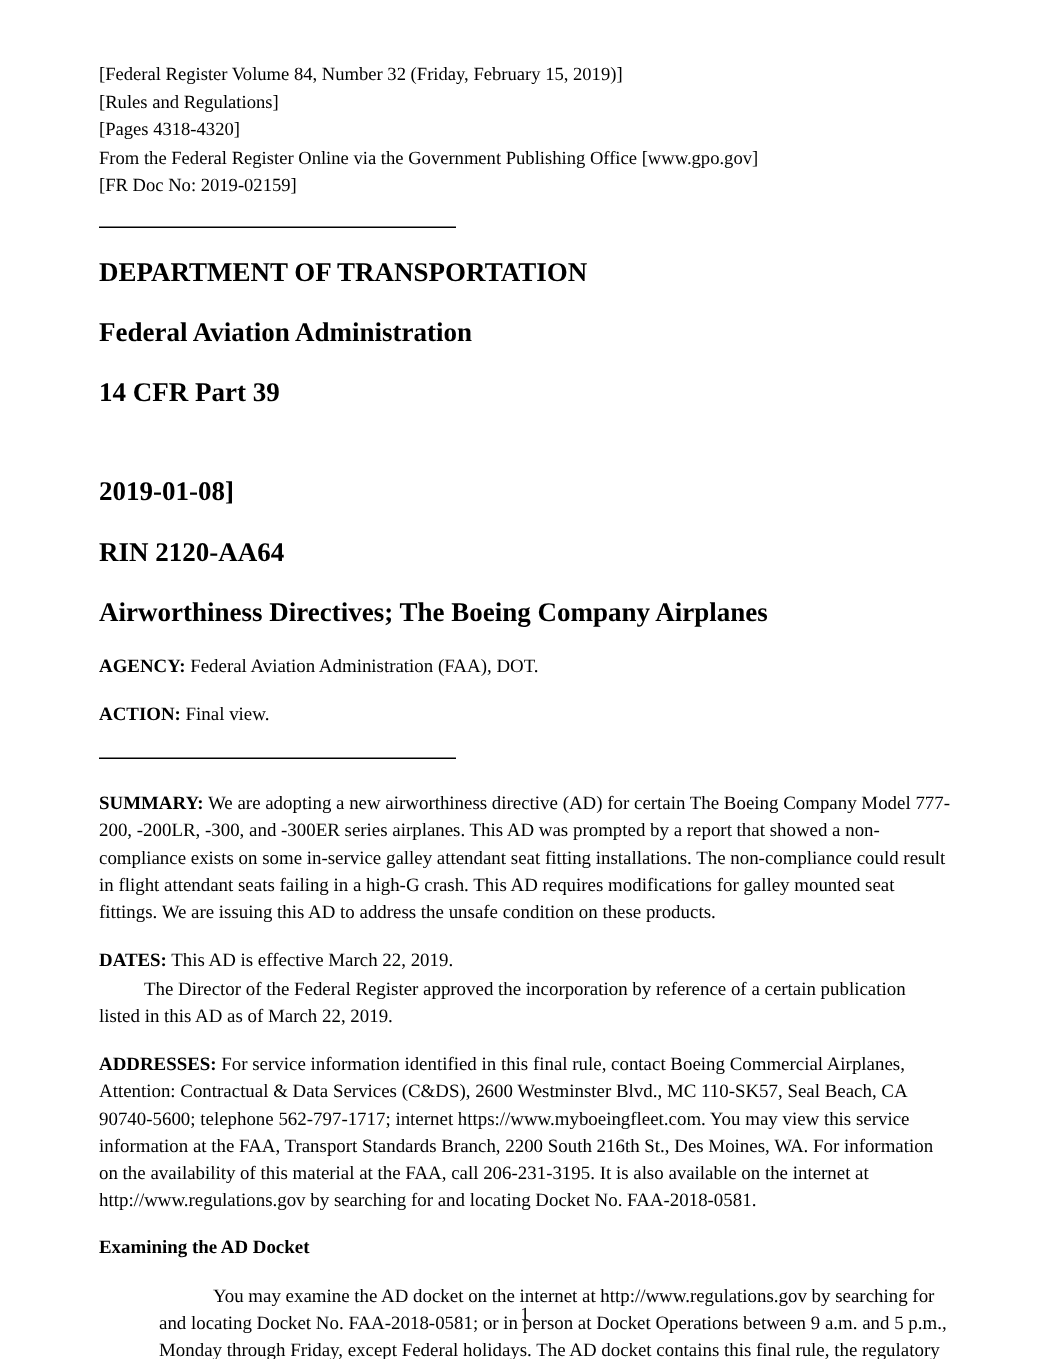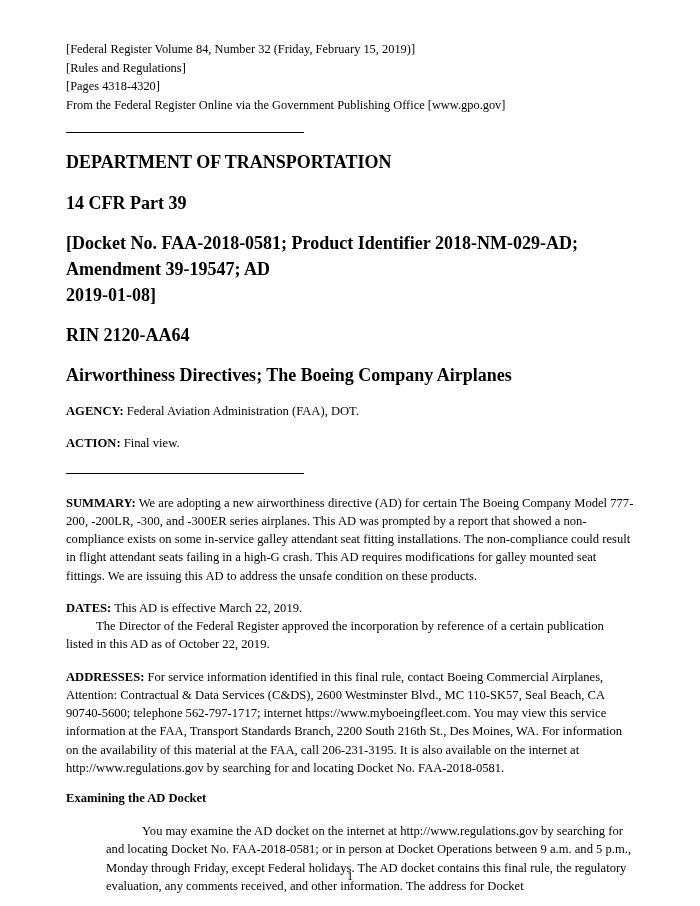--- a/index.html
+++ b/index.html
@@ -78,31 +78,33 @@
 </head>
 <body>
 
 <div class="page">
 
   <div class="header-block">
     <div>[Federal Register Volume 84, Number 32 (Friday, February 15, 2019)]</div>
     <div>[Rules and Regulations]</div>
     <div>[Pages 4318-4320]</div>
     <div>From the Federal Register Online via the Government Publishing Office [www.gpo.gov]</div>
+    <div>[FR Doc No: 2019-02159]</div>
   </div>
 
   <div class="rule"></div>
 
   <div class="bold-line">DEPARTMENT OF TRANSPORTATION</div>
 
+  <div class="bold-line">Federal Aviation Administration</div>
 
   <div class="bold-line">14 CFR Part 39</div>
 
   <div class="bold-line">
-    <span>[Docket No. FAA-2018-0581; Product Identifier 2018-NM-029-AD; Amendment 39-19547; AD</span><br>
+    <br>
     <span>2019-01-08]</span>
   </div>
 
   <div class="bold-line">RIN 2120-AA64</div>
 
   <div class="bold-line">Airworthiness Directives; The Boeing Company Airplanes</div>
 
   <div class="para">
     <b>AGENCY:</b><span> Federal Aviation Administration (FAA), DOT.</span>
   </div>
@@ -112,21 +114,21 @@
   </div>
 
   <div class="rule second"></div>
 
   <div class="para">
     <b>SUMMARY:</b><span> We are adopting a new airworthiness directive (AD) for certain The Boeing Company Model 777-200, -200LR, -300, and -300ER series airplanes. This AD was prompted by a report that showed a non-compliance exists on some in-service galley attendant seat fitting installations. The non-compliance could result in flight attendant seats failing in a high-G crash. This AD requires modifications for galley mounted seat fittings. We are issuing this AD to address the unsafe condition on these products.</span>
   </div>
 
   <div class="para">
     <b>DATES:</b><span> This AD is effective March 22, 2019.</span><br>
-    <span class="indent-line" style="display:inline-block; text-indent:30px;">The Director of the Federal Register approved the incorporation by reference of a certain publication listed in this AD as of October 22, 2019.</span>
+    <span class="indent-line" style="display:inline-block; text-indent:30px;">The Director of the Federal Register approved the incorporation by reference of a certain publication listed in this AD as of March 22, 2019.</span>
   </div>
 
   <div class="para">
     <b>ADDRESSES:</b><span> For service information identified in this final rule, contact Boeing Commercial Airplanes, Attention: Contractual &amp; Data Services (C&amp;DS), 2600 Westminster Blvd., MC 110-SK57, Seal Beach, CA 90740-5600; telephone 562-797-1717; internet https://www.myboeingfleet.com. You may view this service information at the FAA, Transport Standards Branch, 2200 South 216th St., Des Moines, WA. For information on the availability of this material at the FAA, call 206-231-3195. It is also available on the internet at http://www.regulations.gov by searching for and locating Docket No. FAA-2018-0581.</span>
   </div>
 
   <div class="section-head">Examining the AD Docket</div>
 
   <div class="para indent-first">You may examine the AD docket on the internet at http://www.regulations.gov by searching for and locating Docket No. FAA-2018-0581; or in person at Docket Operations between 9 a.m. and 5 p.m., Monday through Friday, except Federal holidays. The AD docket contains this final rule, the regulatory evaluation, any comments received, and other information. The address for Docket</div>
 

